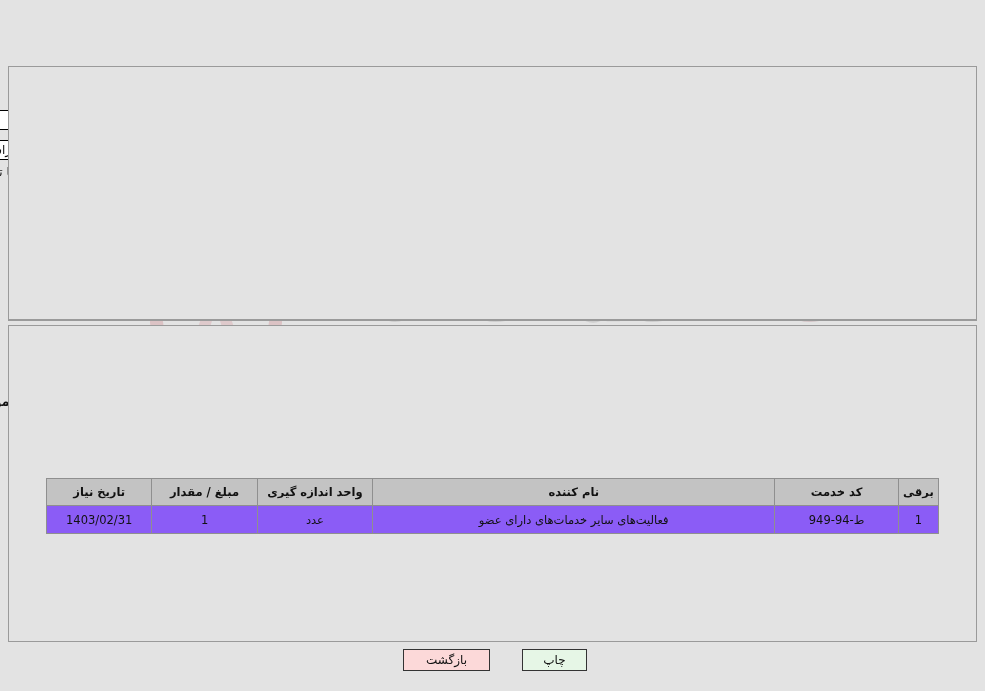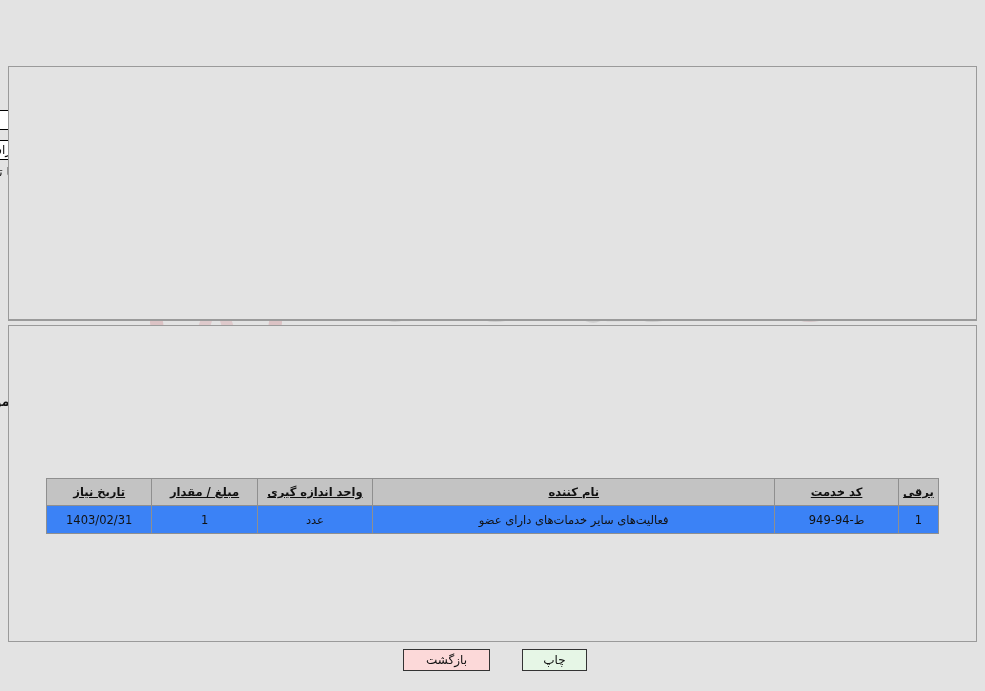--- a/index.html
+++ b/index.html
@@ -180,24 +180,23 @@
   }
   .tbl th {
     background: #c3c3c3;
     border: 1px solid #8f8f8f;
     color: #111;
     font-weight: bold;
     height: 27px;
     padding: 2px 4px;
     text-align: center;
     white-space: nowrap;
-    text-decoration: underline;
   }
   .tbl td {
-    background: #3b82f6;
+    background: #8b5cf6;
     border: 1px solid #8f8f8f;
     height: 28px;
     padding: 2px 4px;
     text-align: center;
     color: #111;
     white-space: nowrap;
   }
 
   
   .btn {

